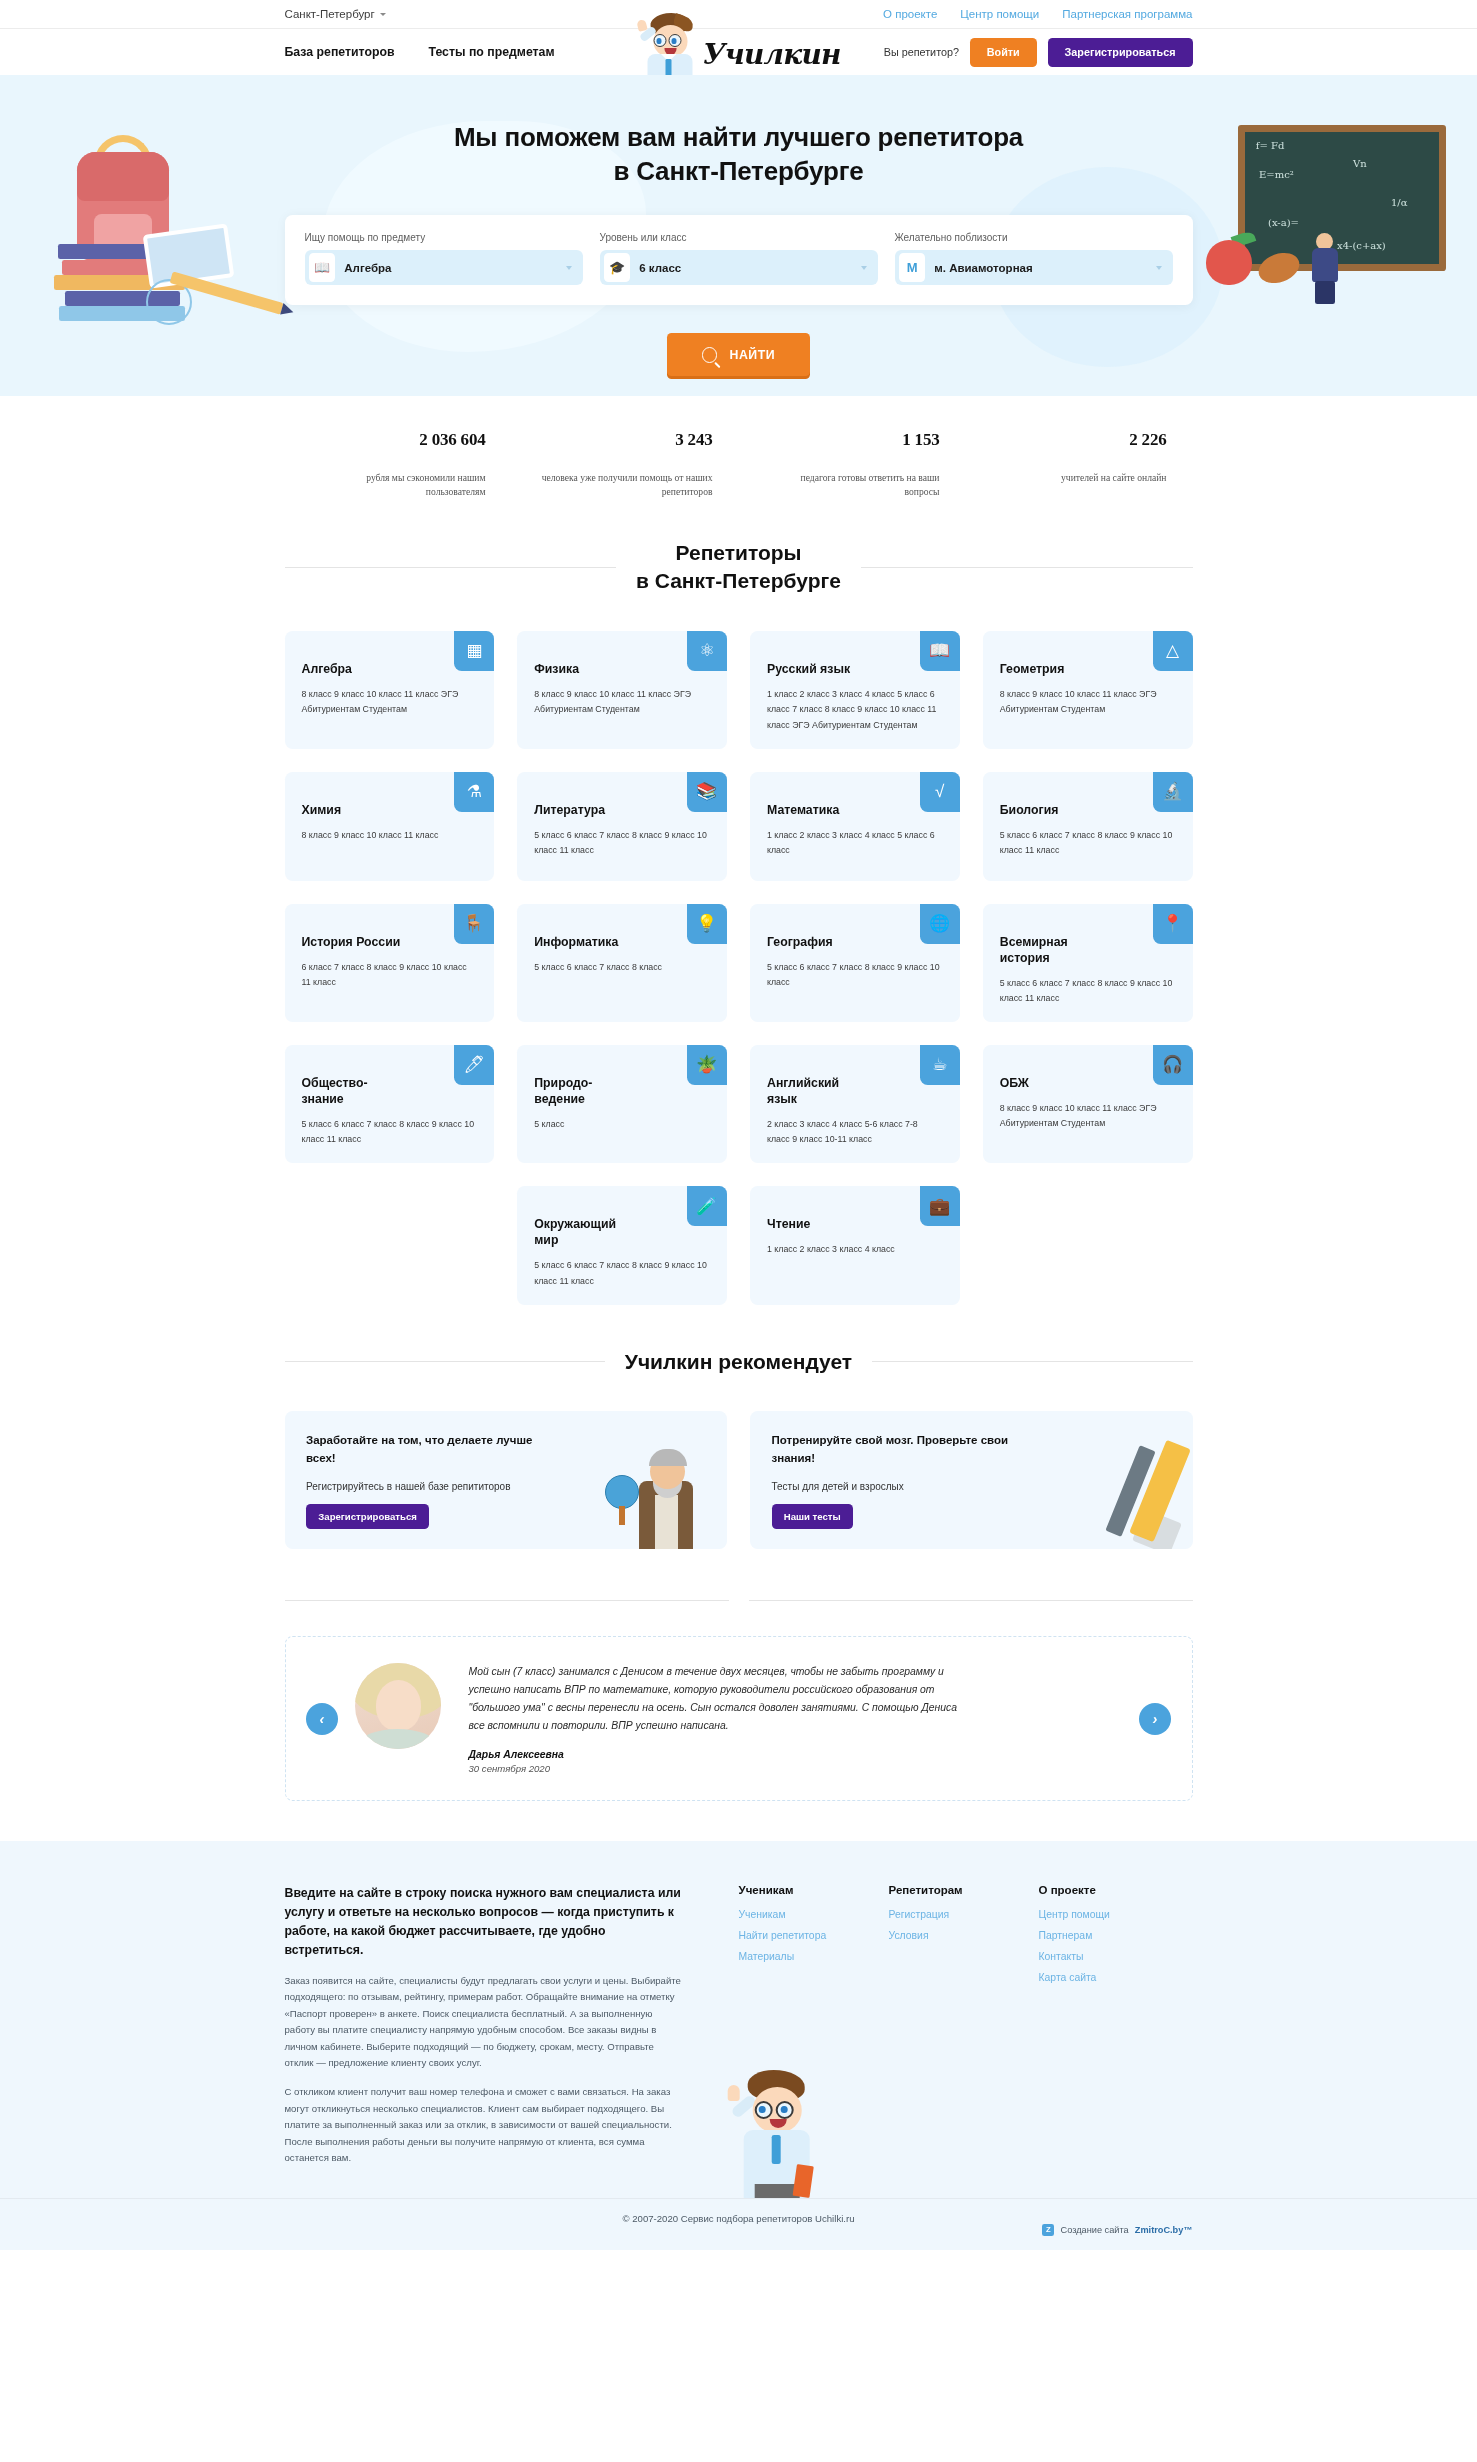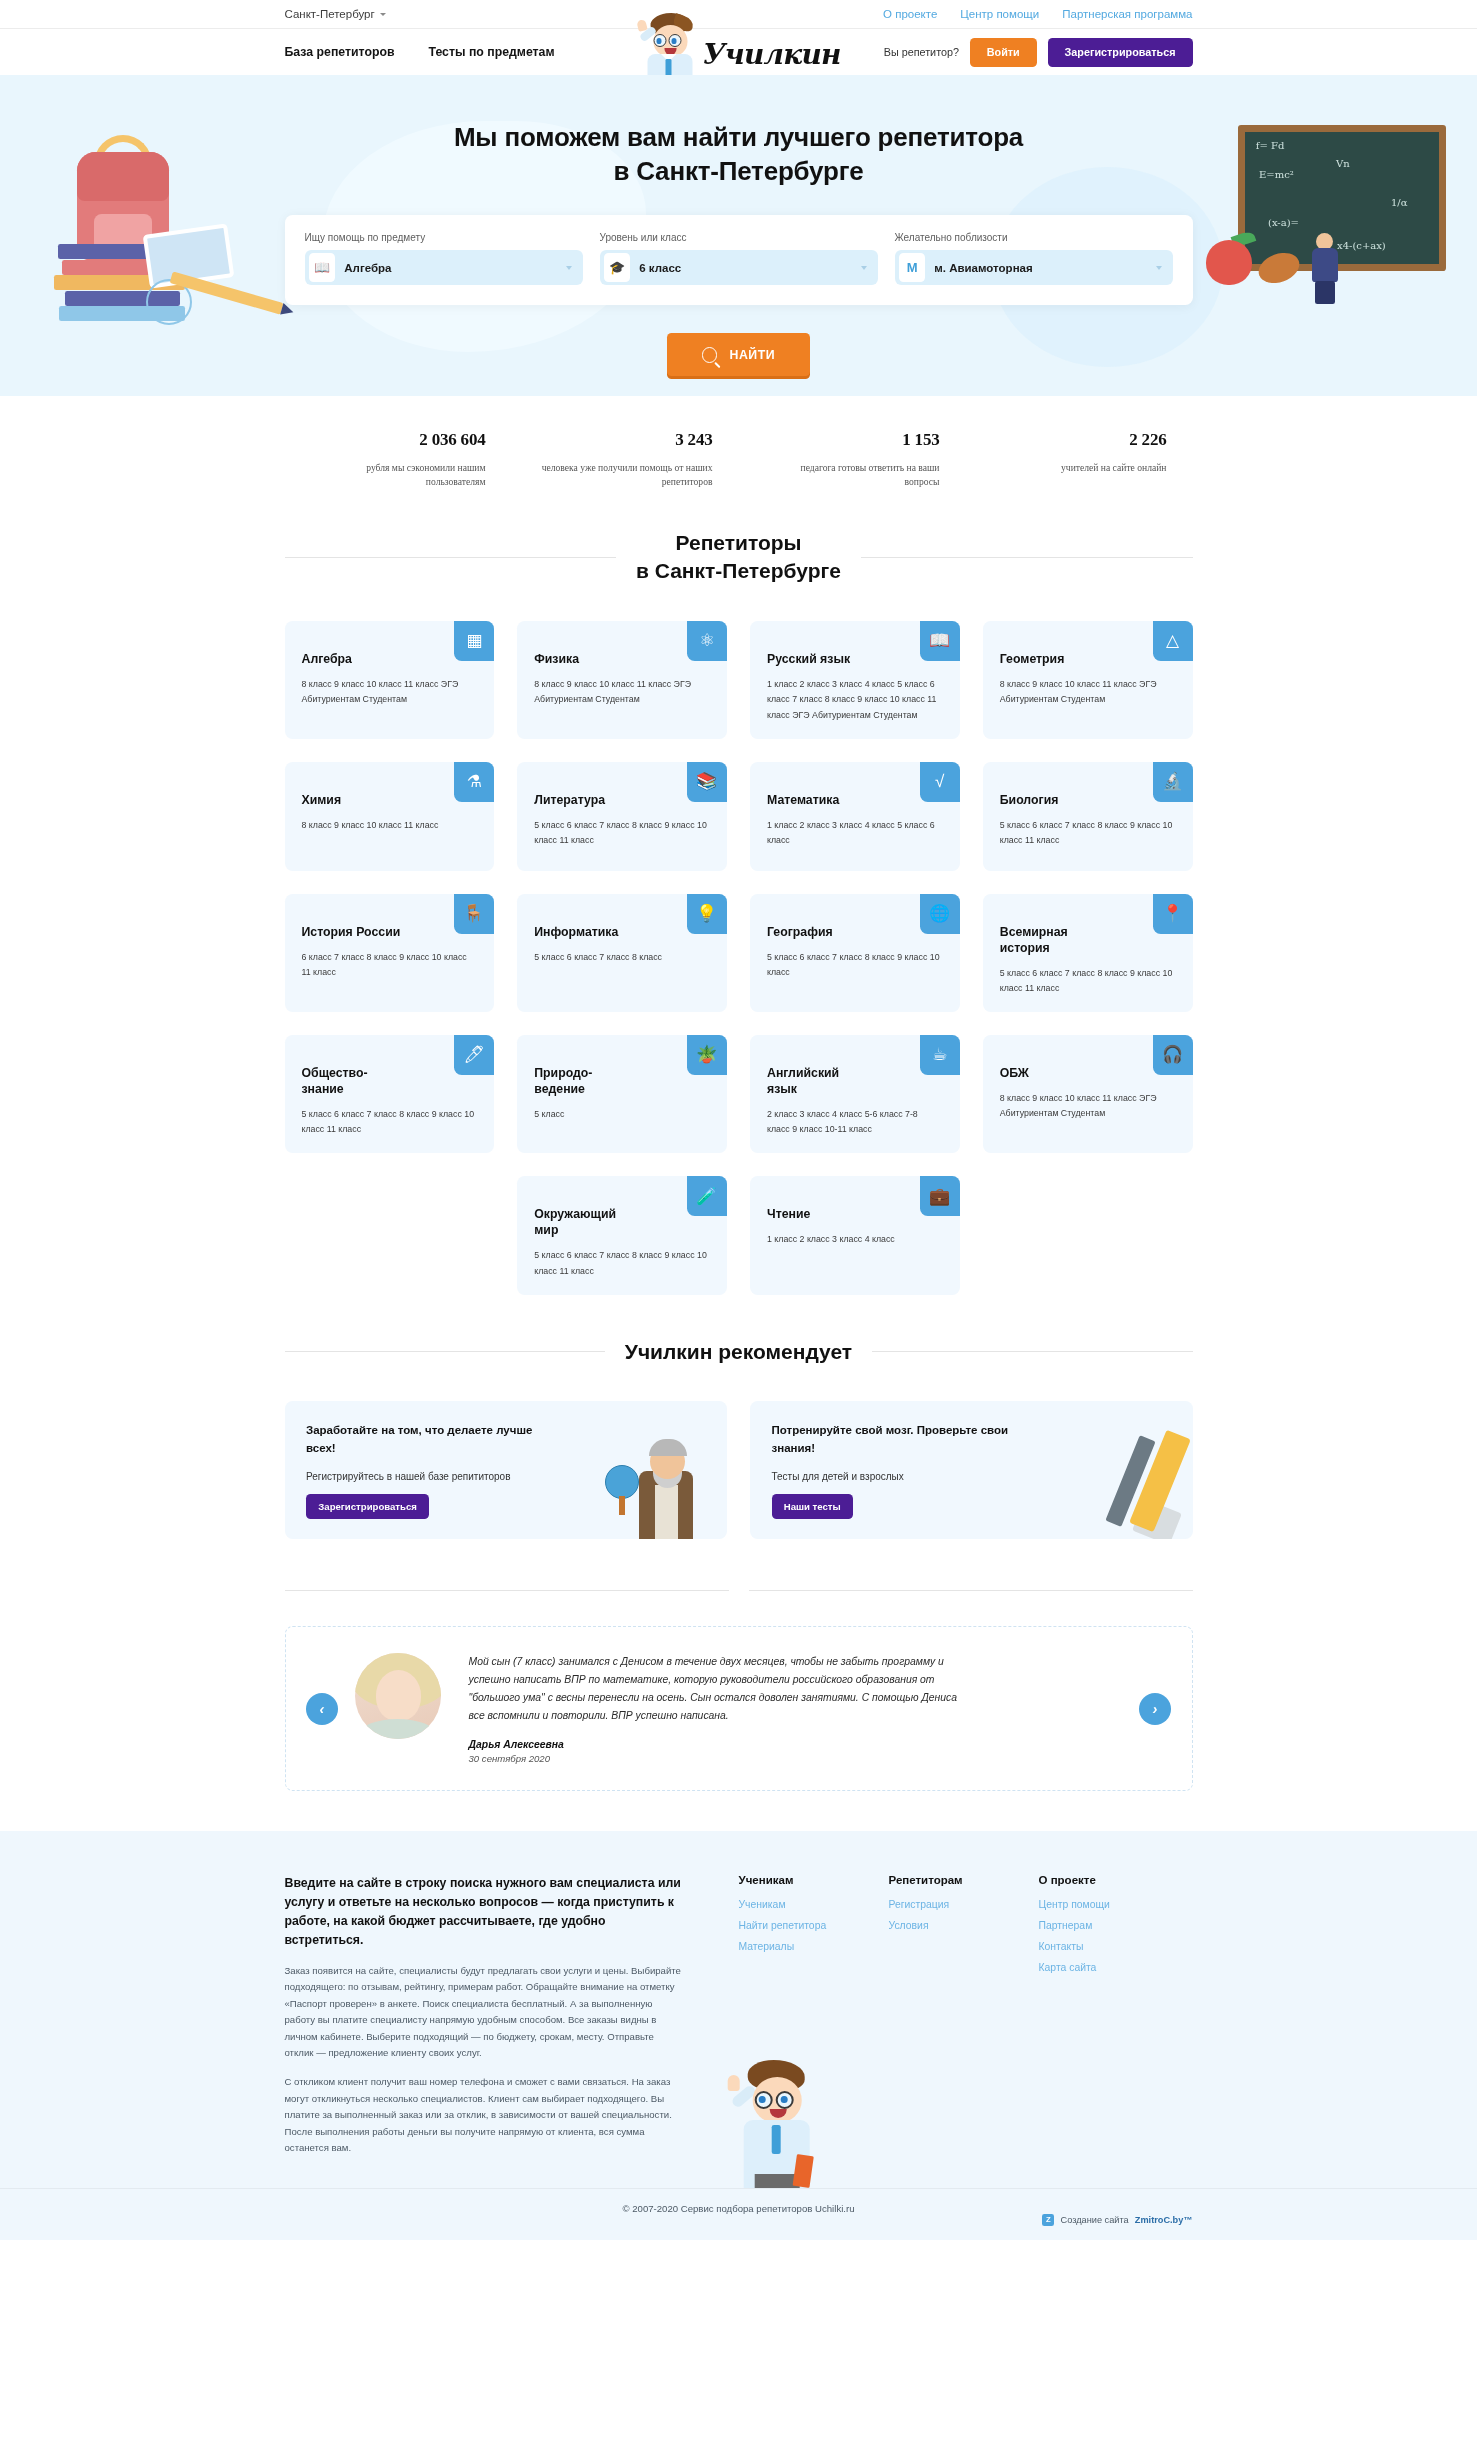--- a/index.html
+++ b/index.html
@@ -183,21 +183,21 @@
     font-family: inherit;
   }
   .mag { width: 15.4px; height: 15.4px; border: 1.7px solid #fff; border-radius: 50%;
     position: relative; }
   .mag:after { content:''; position:absolute; right:-4.6px; bottom:-3.8px; width:7px;
     height:1.7px; background:#fff; transform: rotate(45deg); border-radius:1.5px; }
 
   .stats { display: flex; background: #fff; padding: 34px 0 26px; }
   .stat { flex: 1; text-align: right; padding: 0 26px; font-family: Liberation Serif, serif; }
   .stat-num { font-size: 17px; font-weight: bold; color: #111; letter-spacing: -0.2px; }
-  .stat-lbl { font-size: 9.6px; color: #555; margin-top: 11px; line-height: 1.45; }
+  .stat-lbl { font-size: 9.6px; color: #555; margin-top: 21px; line-height: 1.45; }
 
   
   .sec-title {
     display: flex; align-items: center; gap: 20px; margin: 14px 0 35px;
   }
   .sec-title .line { flex: 1; height: 0.8px; background: #e4e4e4; }
   .sec-title h2 {
     font-size: 21px; font-weight: bold; text-align: center; line-height: 1.35;
     color: #111; white-space: pre-line;
   }
@@ -395,21 +395,21 @@
         <div class="book bk5"></div>
       <div class="laptop"></div>
       <div class="atom"></div>
       <div class="pencil"></div>
     </div>
 
     <div class="illu-right">
       <div class="board">
         <div class="f" style="left:10.8px;top:7.7px;">f= Fd</div>
         <div class="f" style="left:14px;top:37px;">E=mc²</div>
-        <div class="f" style="left:91px;top:26px;">Vn</div>
+        <div class="f" style="left:108px;top:26px;">Vn</div>
         <div class="f" style="left:23px;top:85px;">(x-a)=</div>
         <div class="f" style="left:92px;top:108px;">x4-(c+ax)</div>
         <div class="f" style="left:146px;top:65px;">1/α</div>
       </div>
       <div class="apple-leaf"></div>
         <div class="apple"></div>
       <div class="ball"></div>
       <div class="person">
           <div class="head"></div>
           <div class="torso"></div>

